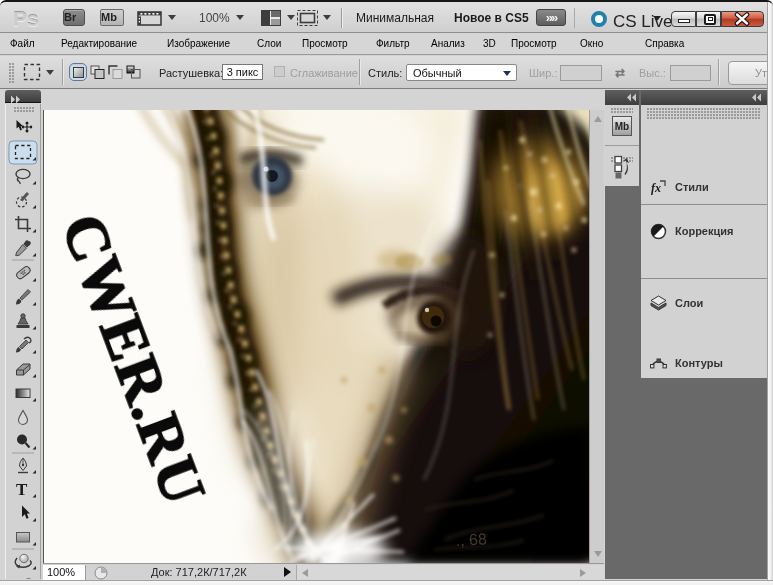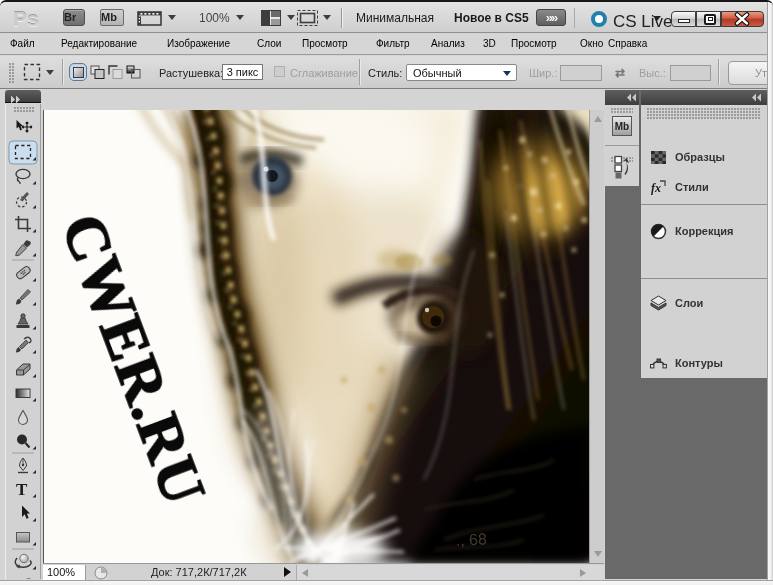--- a/index.html
+++ b/index.html
@@ -138,21 +138,21 @@
     <span style="left:10px">Файл</span>
     <span style="left:61px">Редактирование</span>
     <span style="left:167px">Изображение</span>
     <span style="left:257px">Слои</span>
     <span style="left:302px">Просмотр</span>
     <span style="left:376px">Фильтр</span>
     <span style="left:431px">Анализ</span>
     <span style="left:483px">3D</span>
     <span style="left:511px">Просмотр</span>
     <span style="left:580px">Окно</span>
-    <span style="left:608px">Справка</span>
+    <span style="left:645px">Справка</span>
   </div>
   
   <div id="opts">
     <div class="abs" style="left:9px;top:7px;width:6px;height:20px;background-image:radial-gradient(circle at 1px 1px,#9a9a9a 0.8px,transparent 1px);background-size:3px 3px"></div>
     <svg class="abs" style="left:23px;top:7px" width="18" height="18">
         <rect x="1.5" y="1.5" width="15" height="15" fill="none" stroke="#333" stroke-width="1.4" stroke-dasharray="3.5 2.5"></rect>
       </svg>
     <div class="ddarrow" style="left:46px;top:14px"></div>
     <div class="vsep" style="left:62px"></div>
     <div class="modebtn" style="left:69px;background:#ccdcec;border-color:#5a7a96;box-shadow:inset 0 1px 2px #b6cadd"></div>
@@ -612,36 +612,20 @@
     <div class="grip" style="margin-top:44px"></div>
     <svg class="abs" style="left:9px;top:50px" width="17" height="24">
         <rect x="1" y="1.5" width="6.5" height="6.5" fill="#fff" stroke="#444" stroke-width="1.3"></rect>
         <rect x="1" y="10" width="6.5" height="6.5" fill="#fff" stroke="#444" stroke-width="1.3"></rect>
         <rect x="1.5" y="17.5" width="6" height="6" fill="#666"></rect>
         <path d="M 11.5,20 Q 16,15 12.5,7 L 15,8 L 12.8,3 L 9.5,5.5 L 12,6 Q 14.5,13 10.5,19 Z" fill="#3a3a3a"></path>
       </svg>
   </div>
   <div id="maincol">
     <div class="grip"></div>
-    <div class="prow" style="top:37px">
-        <svg class="ic" viewBox="0 0 17 17">
-          <rect x="1" y="2" width="15" height="13" fill="#666"></rect>
-          <g fill="#2a2a2a">
-            <rect x="1" y="2" width="3.7" height="3.2"></rect>
-            <rect x="8.6" y="2" width="3.7" height="3.2"></rect>
-            <rect x="4.8" y="5.4" width="3.7" height="3.2"></rect>
-            <rect x="12.4" y="5.4" width="3.6" height="3.2"></rect>
-            <rect x="1" y="8.8" width="3.7" height="3.2"></rect>
-            <rect x="8.6" y="8.8" width="3.7" height="3.2"></rect>
-            <rect x="4.8" y="12" width="3.7" height="3"></rect>
-            <rect x="12.4" y="12" width="3.6" height="3"></rect>
-          </g>
-        </svg>
-        <span class="lb">Образцы</span>
-      </div>
     <div class="prow" style="top:67px">
         <svg class="ic" viewBox="0 0 17 17">
           <path d="M 10 2 L 15 2 L 15 7" fill="none" stroke="#444" stroke-width="1.3"></path>
           <text x="1" y="13" font-family="Liberation Serif" font-style="italic" font-weight="bold" font-size="12" fill="#1a1a1a">fx</text>
         </svg>
         <span class="lb">Стили</span>
       </div>
     <div class="gsep" style="top:99px"></div>
     <div class="grip" style="margin-top:-2px"></div>
     <div class="prow" style="top:111px">

